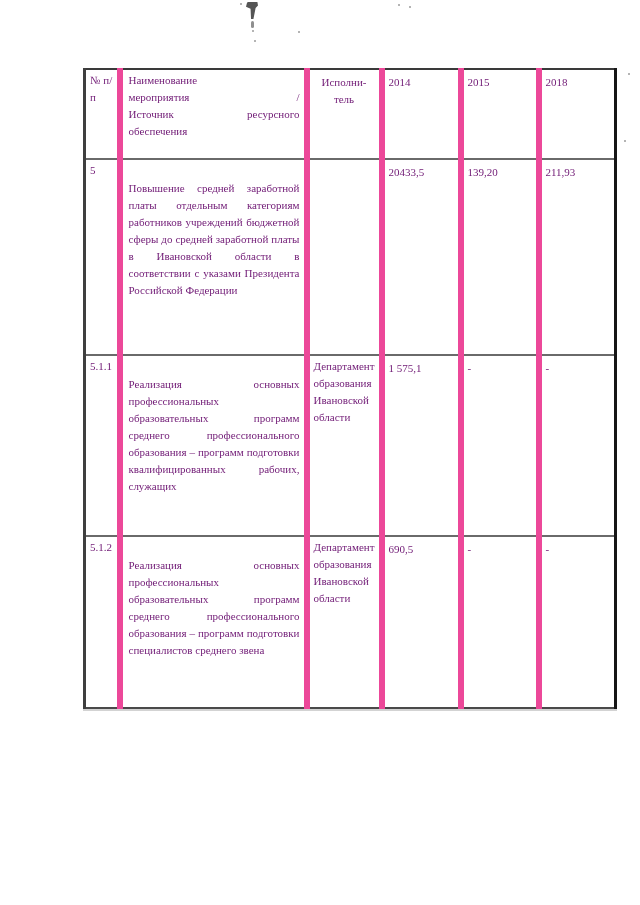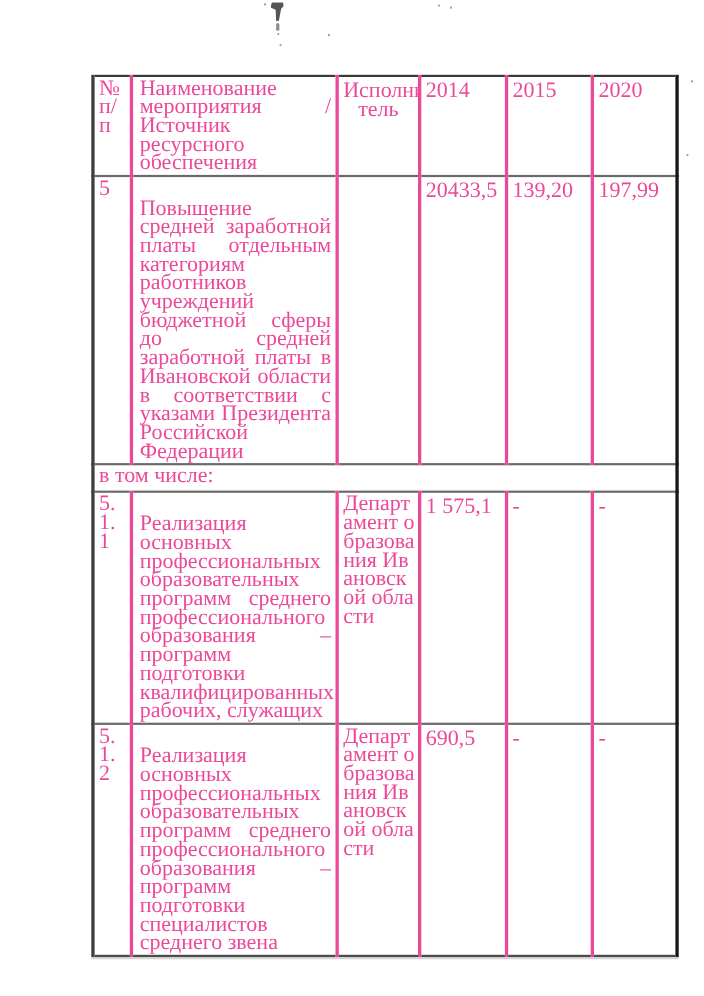--- a/index.html
+++ b/index.html
@@ -12,33 +12,33 @@
     overflow:hidden;
   }
   .page{position:absolute;inset:0;background:#ffffff;}
 
   table.doc{
     position:absolute;
     left:83px;top:68px;
     width:531px;
     border-collapse:collapse;
     table-layout:fixed;
-    font-size:20px;
+    font-size:11px;
     line-height:17px;
-    color:#ec4899;
+    color:#701a75;
     border-top:2px solid #3a3a3a;
     border-bottom:2px solid #4a4a4a;
     border-left:3px solid #3f3f3f;
     border-right:3px solid #161616;
     box-shadow:0 2px 0 rgba(130,130,130,.35);
   }
   td{
     vertical-align:top;
     padding:2px 4px;
-    border-left:3px solid #ec4899;
+    border-left:6px solid #ec4899;
     border-top:2px solid #6a6a6a;
     overflow:hidden;
   }
   td:first-child{border-left:none;}
   tr.r-head td{border-top:none;height:82px;}
   tr.r-5 td{height:172px;}
   tr.r-span td{height:21px;padding:1px 4px;}
   tr.r-511 td{height:157px;margin-top:36px;}
   tr.r-512 td{height:148px;}
   tr.r-52 td{height:187px;}
@@ -89,35 +89,32 @@
     <tbody>
       <tr class="r-head">
         <td class="c-num">№ п/п</td>
         <td class="c-name-pre">Наименование
 мероприятия /
 Источник ресурсного
 обеспечения</td>
         <td class="c-exec-head">Исполни-тель</td>
         <td class="c-year">2014</td>
         <td class="c-year">2015</td>
-        <td class="c-year">2020</td>
+        <td class="c-year">2018</td>
       </tr>
 
       <tr class="r-5">
         <td class="c-num">5</td>
         <td class="c-name">Повышение средней заработной платы отдельным категориям работников учреждений бюджетной сферы до средней заработной платы в Ивановской области в соответствии с указами Президента Российской Федерации</td>
         <td class="c-exec"></td>
         <td class="c-year">20433,5</td>
         <td class="c-year">139,20</td>
-        <td class="c-year">197,99</td>
+        <td class="c-year">211,93</td>
       </tr>
 
-      <tr class="r-span">
-        <td class="c-span" colspan="6">в том числе:</td>
-      </tr>
 
       <tr class="r-511">
         <td class="c-num">5.1.1</td>
         <td class="c-name">Реализация основных профессиональных образовательных программ среднего профессионального образования – программ подготовки квалифицированных рабочих, служащих</td>
         <td class="c-exec">Департамент образования Ивановской области</td>
         <td class="c-year">1 575,1</td>
         <td class="c-year">-</td>
         <td class="c-year">-</td>
       </tr>
 

